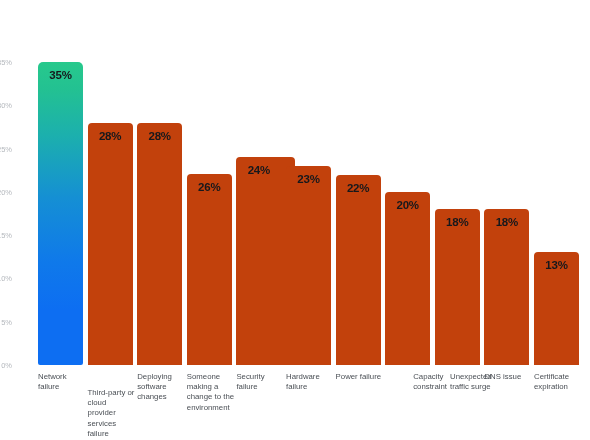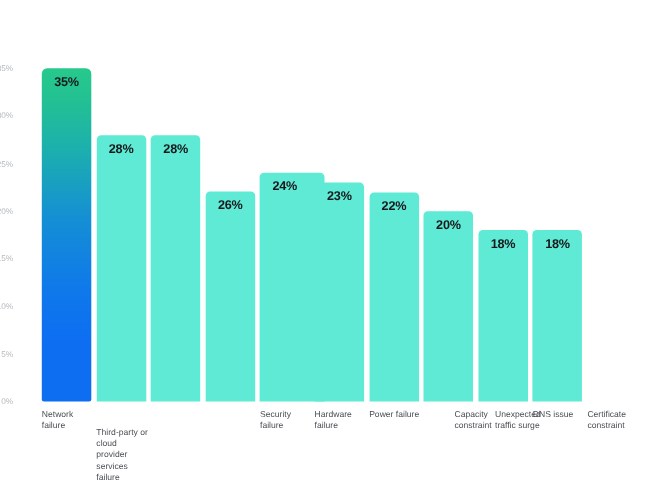--- a/index.html
+++ b/index.html
@@ -60,21 +60,21 @@
     left: 38px;
     top: 0;
     width: 544px;
     height: 365px;
   }
   .bar {
     position: absolute;
     bottom: 0;
     width: 45px;
     border-radius: 4px 4px 0 0;
-    background: #5eead4;
+    background: #c2410c;
   }
   .bar.highlight {
     background: linear-gradient(to bottom, #27c98c 0%, #23c192 9%, #1cb0ad 24%, #158fd4 45%, #0f79ea 66%, #0d6ef2 82%, #0d6ef2 100%);
     border-radius: 5px 5px 2px 2px;
   }
   .bar-value {
     position: absolute;
     top: 7px;
     left: 0;
     width: 45px;
@@ -144,27 +144,32 @@
       </div>
       <div class="bar" style="left: 347.2px; width: 45px; height: 173.143px;">
         <div class="bar-value">20%</div>
       </div>
       <div class="bar" style="left: 396.8px; width: 45px; height: 155.829px;">
         <div class="bar-value">18%</div>
       </div>
       <div class="bar" style="left: 446.4px; width: 45px; height: 155.829px;">
         <div class="bar-value">18%</div>
       </div>
+      <div class="bar" style="left: 496px; width: 45px; height: 112.543px;">
+        <div class="bar-value">13%</div>
+      </div>
     </div>
 
   <div id="x-labels">
       <div class="x-label" style="left: 0px;">Network failure</div>
       <div class="x-label" style="left: 49.6px; margin-top: 16px;">Third-party or cloud provider services failure</div>
+      <div class="x-label" style="left: 99.2px;">Deploying software changes</div>
+      <div class="x-label" style="left: 148.8px;">Someone making a change to the environment</div>
       <div class="x-label" style="left: 198.4px;">Security failure</div>
       <div class="x-label" style="left: 248px;">Hardware failure</div>
       <div class="x-label" style="left: 297.6px;">Power failure</div>
       <div class="x-label" style="left: 347.2px; margin-left: 28px;">Capacity constraint</div>
       <div class="x-label" style="left: 412px;">Unexpected traffic surge</div>
       <div class="x-label" style="left: 446.4px;">DNS issue</div>
-      <div class="x-label" style="left: 496px;">Certificate constraint</div>
+      <div class="x-label" style="left: 496px;">Certificate expiration</div>
     </div>
 
 </div>
 
 </body></html>

